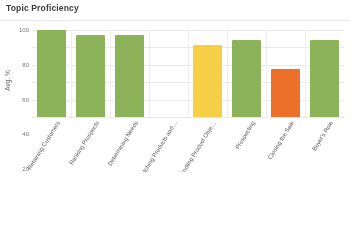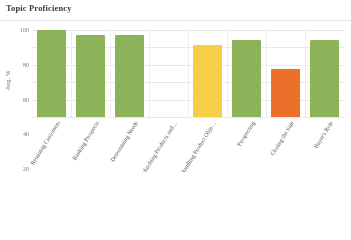--- a/index.html
+++ b/index.html
@@ -10,21 +10,20 @@
   body {
     font-family: "Liberation Sans", sans-serif;
   }
   .panel {
     position: relative;
     width: 351px;
     height: 172px;
     background: #ffffff;
     box-sizing: border-box;
     overflow: hidden;
-    font-family: Liberation Serif, serif;
   }
   .panel-title {
     position: absolute;
     left: 6px;
     top: 3px;
     font-size: 8.5px;
     font-weight: bold;
     color: #3b3b3b;
     letter-spacing: 0.15px;
     white-space: nowrap;

